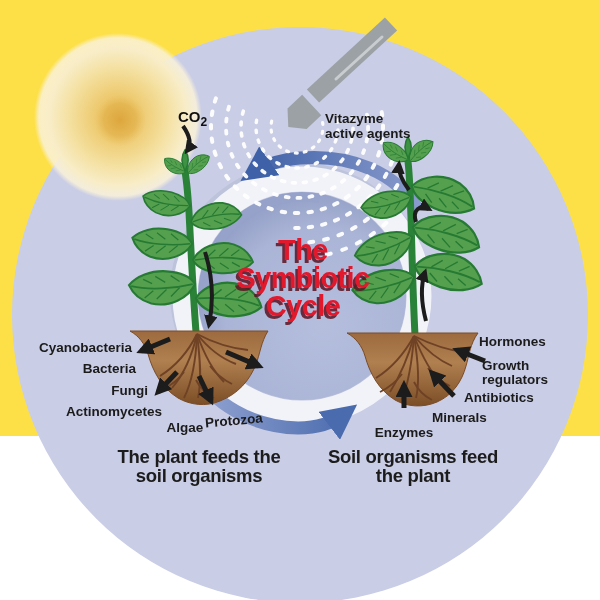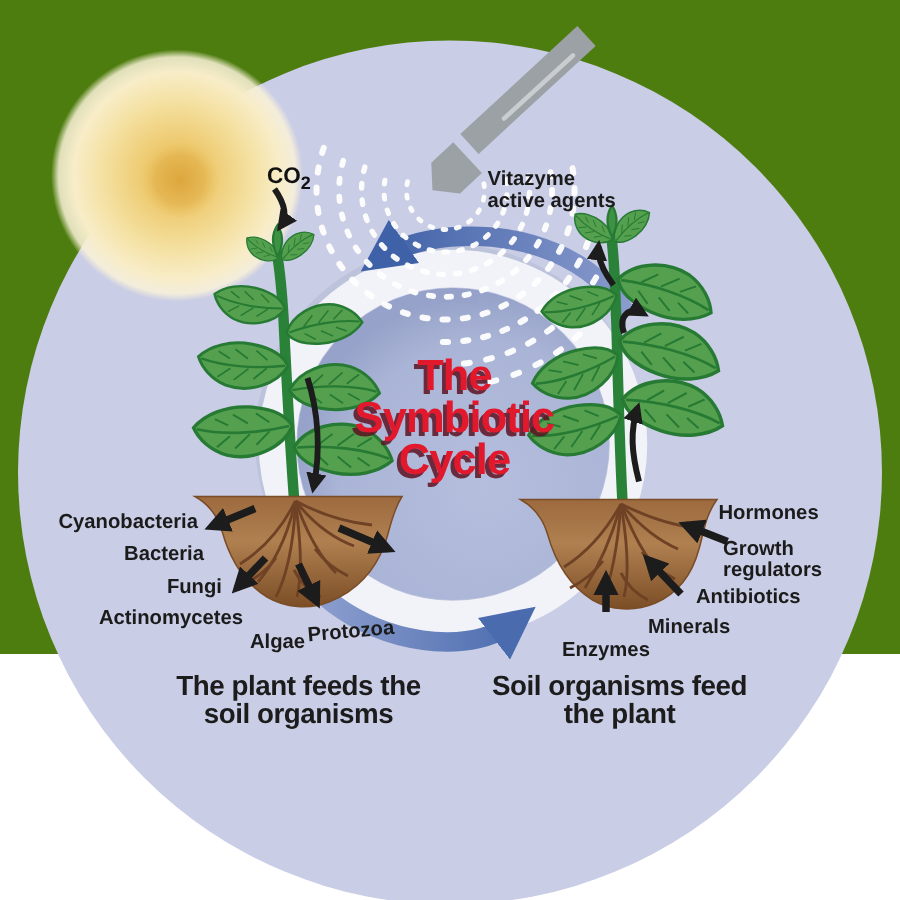--- a/index.html
+++ b/index.html
@@ -1,16 +1,16 @@
 <!DOCTYPE html>
 <html><head>
 <meta charset="utf-8">
 <style>
   html,body{margin:0;padding:0;background:#ffffff;width:600px;height:600px;overflow:hidden;}
-  #stage{position:relative;width:600px;height:436px;background:#4d7c0f;}
+  #stage{position:relative;width:600px;height:436px;background:#fde047;}
   svg{position:absolute;left:0;top:0;}
   svg text{font-family:"Liberation Sans","DejaVu Sans",sans-serif;}
   .lbl{font-weight:bold;font-size:13.5px;fill:#1b1b1b;}
   .cap{font-weight:bold;font-size:18.5px;fill:#1c1c1c;letter-spacing:-0.3px;}
   .vit{font-weight:bold;font-size:13.5px;fill:#1b1b1b;}
   .co2{font-weight:bold;font-size:15px;fill:#111;}
   .title-front{font-weight:bold;font-size:29px;letter-spacing:-0.6px;fill:#e2182c;}
   .title-shadow{font-weight:bold;font-size:29px;letter-spacing:-0.6px;fill:#5c1322;opacity:0.85;}
 </style>
 </head>

